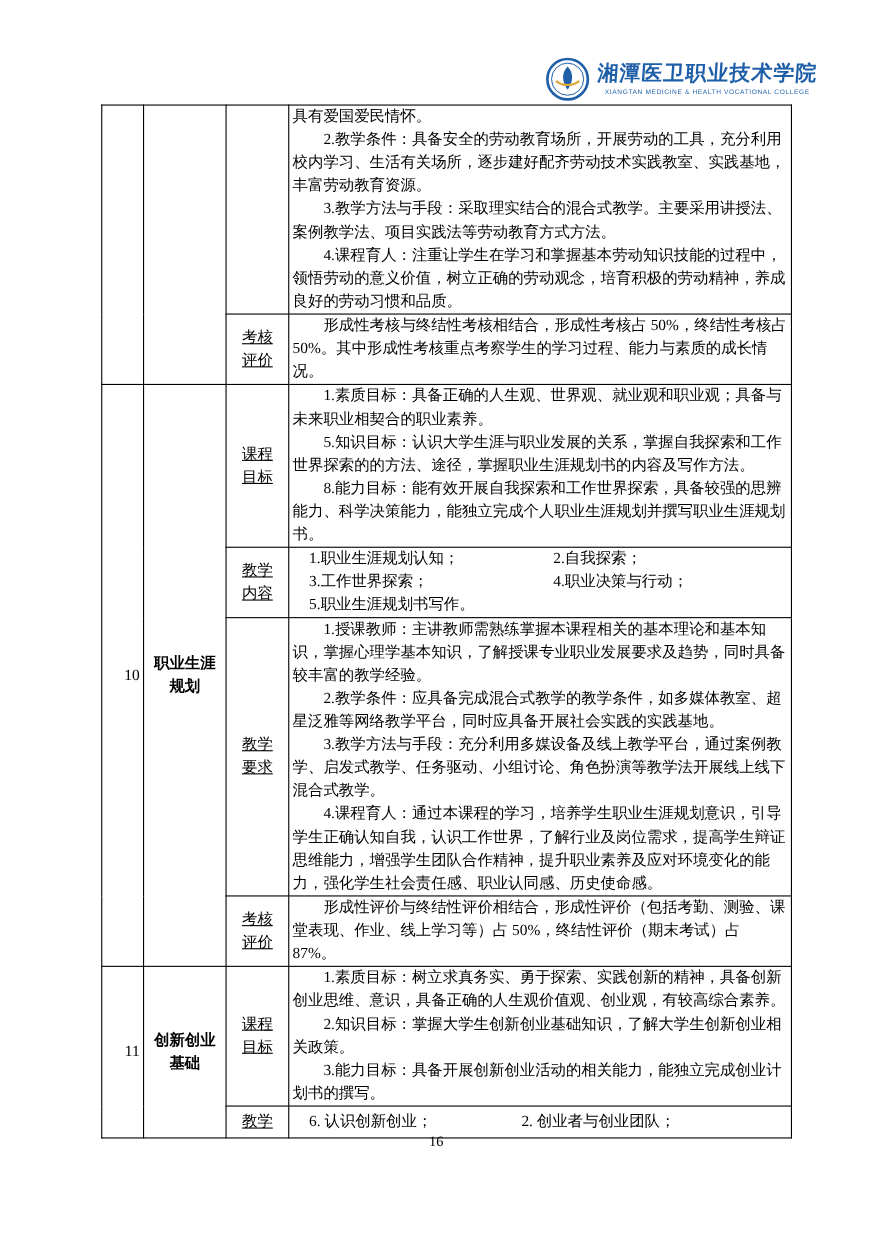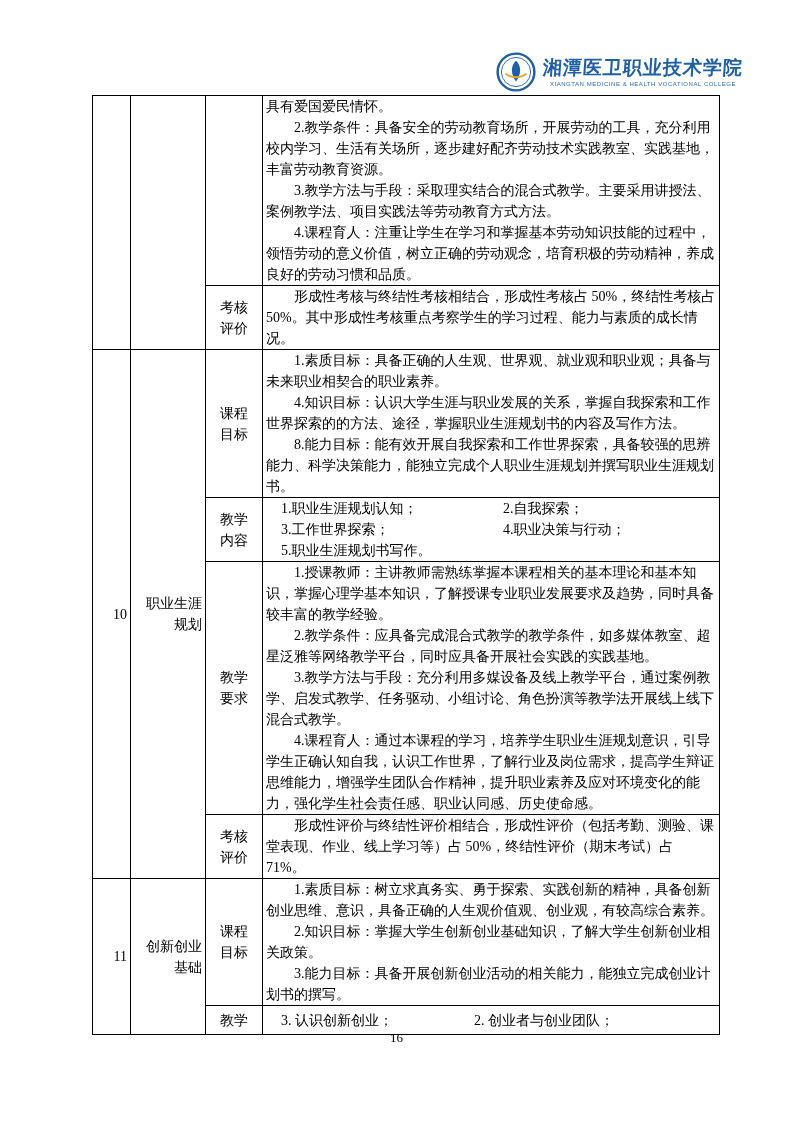--- a/index.html
+++ b/index.html
@@ -25,24 +25,24 @@
   
   table.doc {
     position:absolute; left:92px; top:95px; width:628px;
     border-collapse:collapse; table-layout:fixed;
   }
   table.doc td {
     border:1px solid #000; font-size:14px; line-height:21px;
     vertical-align:middle; padding:0 3px;
   }
   td.num     { text-align:right; }
-  td.course  { text-align:right; font-weight:normal; padding:0 2px; }
+  td.course  { text-align:center; font-weight:bold; padding:0 2px; }
   td.course div { line-height:21px; }
   td.label   { text-align:center; padding:0; }
-  td.label div { line-height:21px; }
+  td.label div { line-height:21px;text-decoration:underline; }
   td.content { vertical-align:top; padding:2px 4px 2px 3px; }
   td.content p { margin:0; text-indent:2em; }
   td.content p.noindent { text-indent:0; }
   .list-line { padding-left:15px; line-height:21px;font-family:Liberation Serif, serif; }
   .c1  { display:inline-block; width:222px; }
   .c1b { display:inline-block; width:193px; }
 
   
   .page-number {
     position:absolute; top:1030px; left:0; width:100%;
@@ -104,21 +104,21 @@
         <td class="course" rowspan="4">
           <div>职业生涯</div>
           <div>规划</div>
         </td>
         <td class="label">
           <div>课程</div>
           <div>目标</div>
         </td>
         <td class="content">
           <p>1.素质目标：具备正确的人生观、世界观、就业观和职业观；具备与未来职业相契合的职业素养。</p>
-          <p>4.知识目标：认识大学生涯与职业发展的关系，掌握自我探索和工作世界探索的的方法、途径，掌握职业生涯规划书的内容及写作方法。</p>
+          <p>5.知识目标：认识大学生涯与职业发展的关系，掌握自我探索和工作世界探索的的方法、途径，掌握职业生涯规划书的内容及写作方法。</p>
           <p>8.能力目标：能有效开展自我探索和工作世界探索，具备较强的思辨能力、科学决策能力，能独立完成个人职业生涯规划并撰写职业生涯规划书。</p>
         </td>
       </tr>
       <tr>
         <td class="label">
           <div>教学</div>
           <div>内容</div>
         </td>
         <td class="content">
           <div class="list-line">
@@ -143,21 +143,21 @@
           <p>3.教学方法与手段：充分利用多媒设备及线上教学平台，通过案例教学、启发式教学、任务驱动、小组讨论、角色扮演等教学法开展线上线下混合式教学。</p>
           <p>4.课程育人：通过本课程的学习，培养学生职业生涯规划意识，引导学生正确认知自我，认识工作世界，了解行业及岗位需求，提高学生辩证思维能力，增强学生团队合作精神，提升职业素养及应对环境变化的能力，强化学生社会责任感、职业认同感、历史使命感。</p>
         </td>
       </tr>
       <tr>
         <td class="label">
           <div>考核</div>
           <div>评价</div>
         </td>
         <td class="content">
-          <p>形成性评价与终结性评价相结合，形成性评价（包括考勤、测验、课堂表现、作业、线上学习等）占 50%，终结性评价（期末考试）占 71%。</p>
+          <p>形成性评价与终结性评价相结合，形成性评价（包括考勤、测验、课堂表现、作业、线上学习等）占 50%，终结性评价（期末考试）占 87%。</p>
         </td>
       </tr>
 
       <tr>
         <td class="num" rowspan="2">11</td>
         <td class="course" rowspan="2">
           <div>创新创业</div>
           <div>基础</div>
         </td>
         <td class="label">
@@ -169,21 +169,21 @@
           <p>2.知识目标：掌握大学生创新创业基础知识，了解大学生创新创业相关政策。</p>
           <p>3.能力目标：具备开展创新创业活动的相关能力，能独立完成创业计划书的撰写。</p>
         </td>
       </tr>
       <tr>
         <td class="label" style="height:28px">
           <div>教学</div>
         </td>
         <td class="content" style="vertical-align:middle">
           <div class="list-line">
-            <span class="c1b">3. 认识创新创业；</span><span>2. 创业者与创业团队；</span>
+            <span class="c1b">6. 认识创新创业；</span><span>2. 创业者与创业团队；</span>
           </div>
         </td>
       </tr>
 
     </tbody>
   </table>
 
   <div class="page-number">16</div>
 
 </div>

